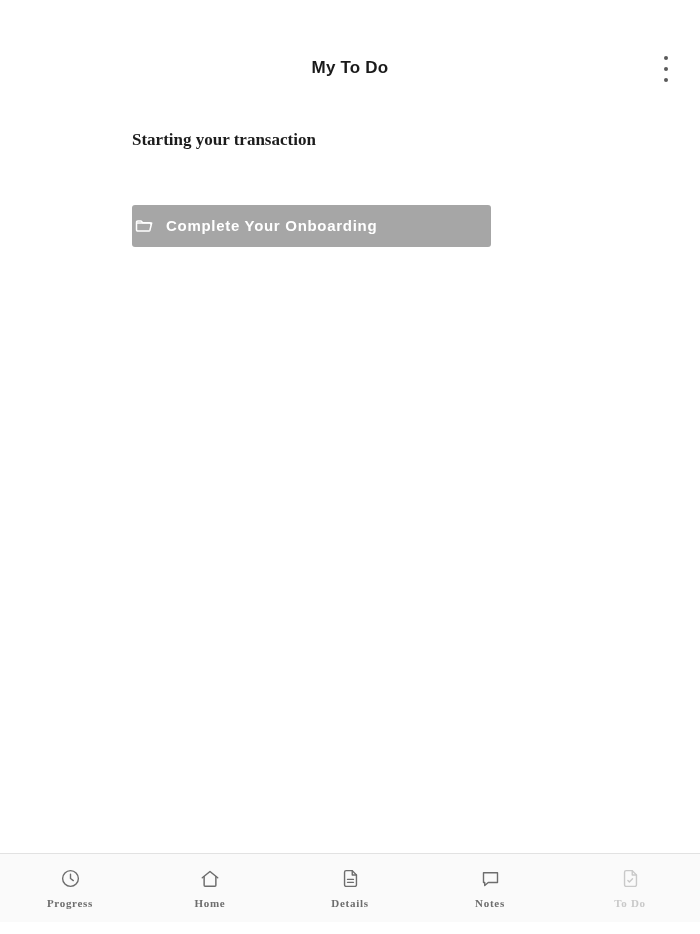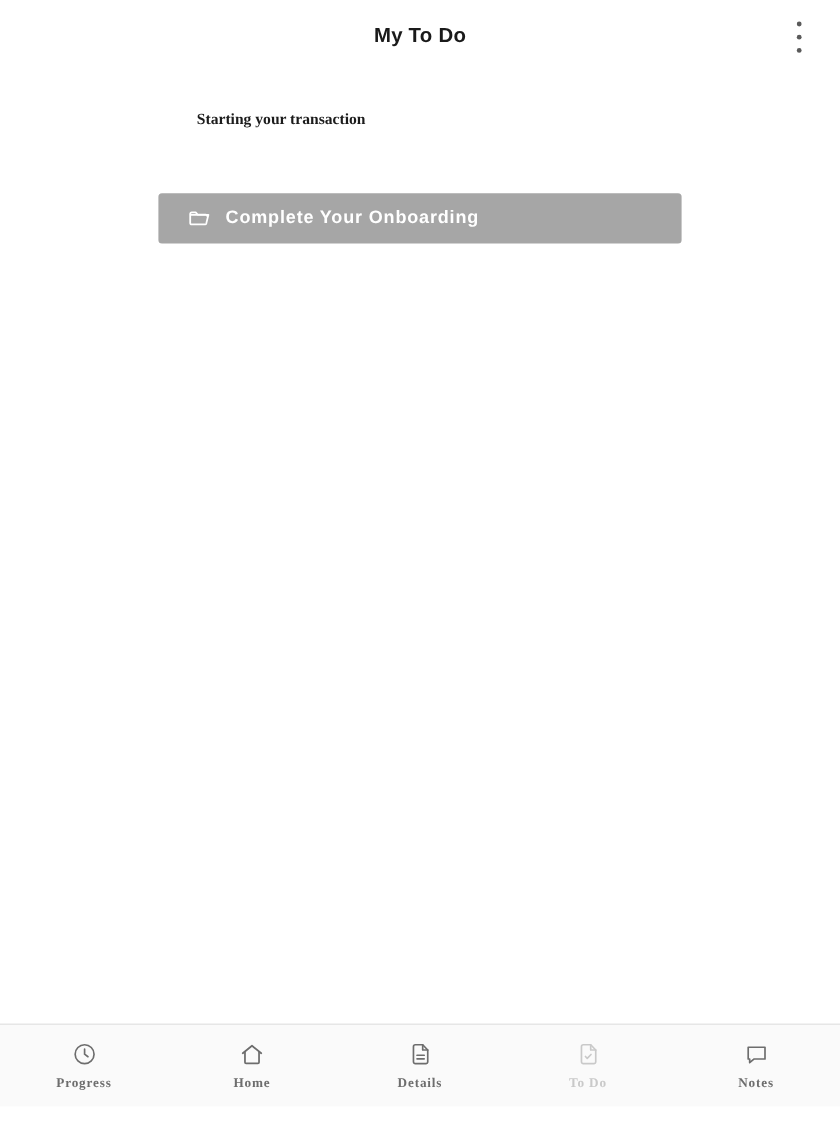--- a/index.html
+++ b/index.html
@@ -19,20 +19,21 @@
   }
 
   
   .header {
     position: relative;
     height: 60px;
     display: flex;
     align-items: center;
     justify-content: center;
     background: #ffffff;
+    margin-top: 38px;
   }
   .header-title {
     font-size: 17px;
     font-weight: bold;
     color: #1a1a1a;
     letter-spacing: 0.2px;
   }
   .kebab-menu {
     position: absolute;
     right: 22px;
@@ -52,47 +53,46 @@
     height: 4px;
     border-radius: 50%;
     background: #5a5a5a;
   }
 
   
   .content {
     padding: 30px 132px 0 132px;
   }
   .section-heading {
-    font-size: 13px;
+    font-size: 17px;
     font-weight: bold;
     color: #1c1c1c;
     line-height: 1.45;
     font-family: "Liberation Serif", serif;
-    margin-left: 32px;
   }
   .section-body {
     margin-top: 2px;
     font-size: 16.5px;
     color: #1c1c1c;
     line-height: 1.42;
     font-family: "Liberation Serif", serif;
     max-width: 432px;
   }
 
   
   .task-card {
     margin-top: 52px;
     margin-left: 0;
-    width: 436px;
+    width: 359px;
     height: 42px;
     background: #a6a6a6;
     border-radius: 3px;
     display: flex;
     align-items: center;
-    padding: 0 24px;
+    padding: 0 2px;
     cursor: pointer;
   }
   .task-card .folder-icon {
     width: 20px;
     height: 20px;
     display: inline-flex;
     align-items: center;
     justify-content: center;
     margin-right: 12px;
     flex: 0 0 auto;
@@ -198,34 +198,34 @@
       <span class="nav-icon">
         <svg width="21" height="21" viewBox="0 0 24 24" fill="none" stroke="currentColor" stroke-width="1.6" stroke-linecap="round" stroke-linejoin="round">
           <path d="M14 3H7a1.8 1.8 0 0 0-1.8 1.8v14.4A1.8 1.8 0 0 0 7 21h10a1.8 1.8 0 0 0 1.8-1.8V8z"></path>
           <path d="M14 3v5h4.8"></path>
           <path d="M8.6 13h6.8M8.6 16.4h6.8"></path>
         </svg>
       </span>
       <span class="nav-label">Details</span>
     </div>
 
+    <div class="nav-item">
+      <span class="nav-icon">
+        <svg width="21" height="21" viewBox="0 0 24 24" fill="none" stroke="currentColor" stroke-width="1.6" stroke-linecap="round" stroke-linejoin="round">
+          <path d="M4 5.4h16v11.2H9.4L5.4 20v-3.4H4z"></path>
+        </svg>
+      </span>
+      <span class="nav-label">Notes</span>
+    </div>
+
     <div class="nav-item is-active">
       <span class="nav-icon">
         <svg width="21" height="21" viewBox="0 0 24 24" fill="none" stroke="currentColor" stroke-width="1.6" stroke-linecap="round" stroke-linejoin="round">
           <path d="M14 3H7a1.8 1.8 0 0 0-1.8 1.8v14.4A1.8 1.8 0 0 0 7 21h10a1.8 1.8 0 0 0 1.8-1.8V8z"></path>
           <path d="M14 3v5h4.8"></path>
           <path d="M9 14.2l1.7 1.7 3.6-3.6"></path>
         </svg>
       </span>
       <span class="nav-label">To Do</span>
     </div>
 
-    <div class="nav-item">
-      <span class="nav-icon">
-        <svg width="21" height="21" viewBox="0 0 24 24" fill="none" stroke="currentColor" stroke-width="1.6" stroke-linecap="round" stroke-linejoin="round">
-          <path d="M4 5.4h16v11.2H9.4L5.4 20v-3.4H4z"></path>
-        </svg>
-      </span>
-      <span class="nav-label">Notes</span>
-    </div>
-
   </div>
 </div>
 
 </body></html>

